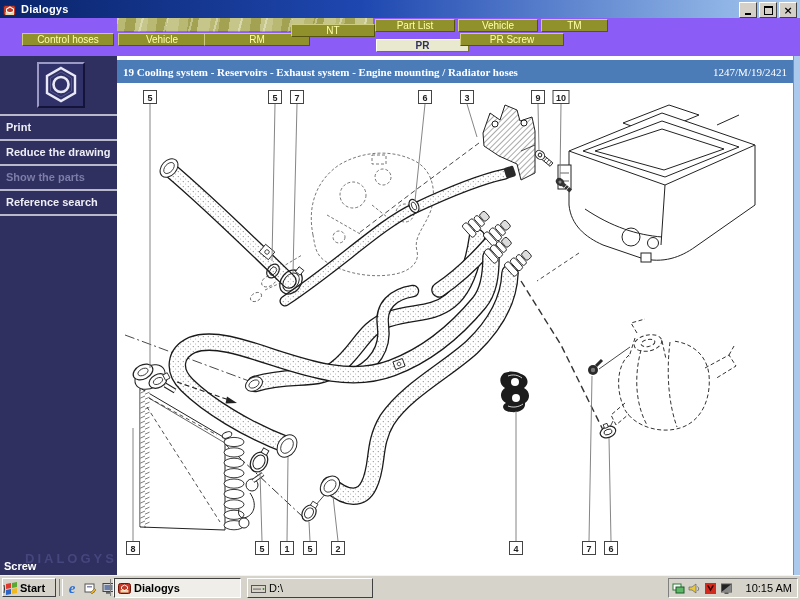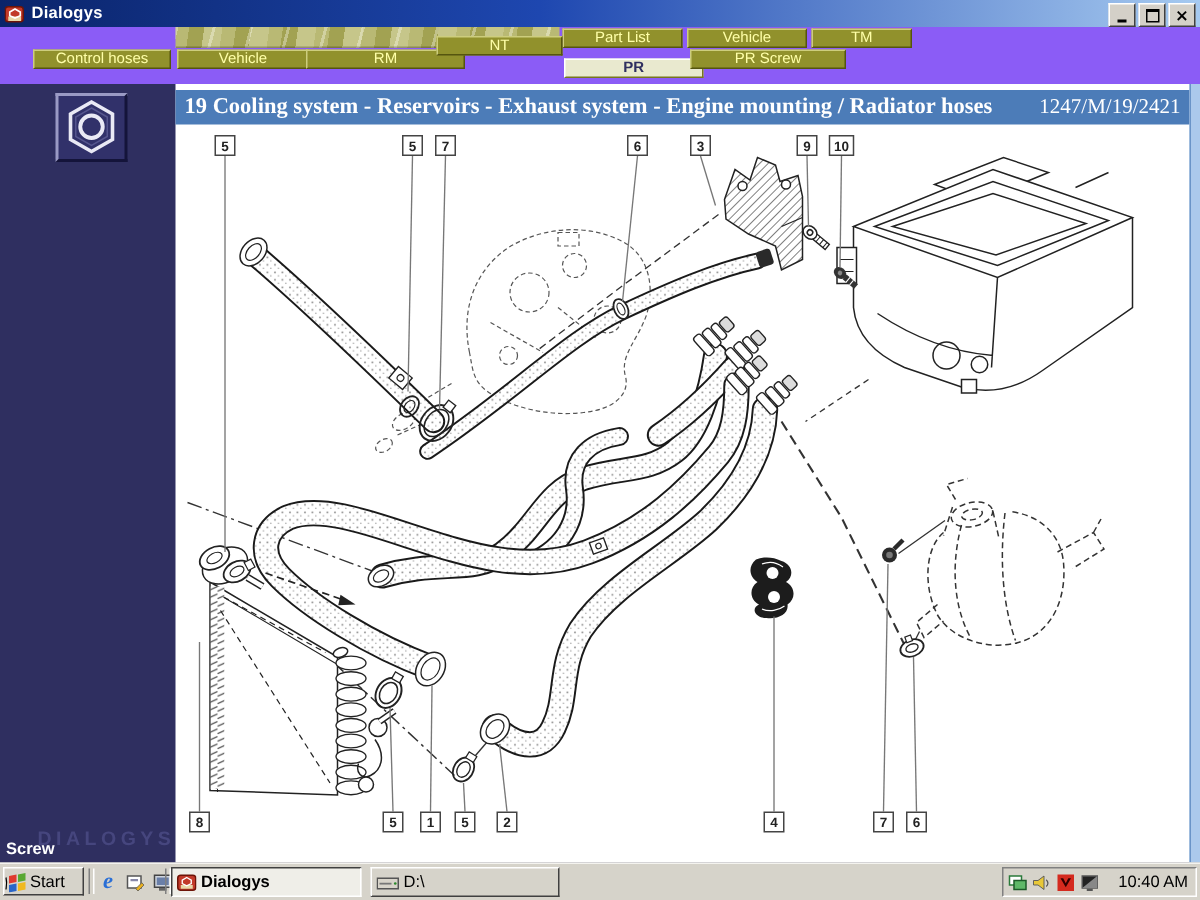--- a/index.html
+++ b/index.html
@@ -45,30 +45,30 @@
     letter-spacing:3px;color:#46467e}
   .helplink{position:absolute;left:4px;top:504px;font-size:11px;font-weight:bold;color:#fff}
 
   
   .main{position:absolute;left:117px;top:56px;width:683px;height:519px;background:#fff}
   .bluestrip{position:absolute;right:0;top:0;width:7px;height:519px;background:#abc9ec;
     border-left:1px solid #6a94c8;box-sizing:border-box}
   .headerbar{position:absolute;left:0;top:4px;width:676px;height:23px;background:#4c7cb8;
     color:#fff;font-family:"Liberation Serif",serif;display:flex;align-items:center;box-sizing:border-box;
     padding:0 6px}
-  .headerbar .htitle{font-size:15px;font-weight:bold;flex:1;white-space:nowrap}
-  .headerbar .href{font-size:14px}
+  .headerbar .htitle{font-size:11px;font-weight:bold;flex:1;white-space:nowrap}
+  .headerbar .href{font-size:11px}
   .drawwrap{position:absolute;left:0;top:29px;width:676px;height:490px}
 
   
   .taskbar{position:absolute;left:0;top:575px;width:800px;height:25px;background:#d6d3ca;
     border-top:1px solid #f4f3ef;box-sizing:border-box}
   .startbtn{position:absolute;left:2px;top:2px;width:54px;height:19px;background:#d6d3ca;
     border:1px solid;border-color:#fff #404040 #404040 #fff;display:flex;align-items:center;
-    font-size:11px;font-weight:normal;color:#000;gap:2px;padding-left:0;box-sizing:border-box}
+    font-size:11px;font-weight:bold;color:#000;gap:2px;padding-left:0;box-sizing:border-box}
   .tbsep{position:absolute;top:3px;width:2px;height:17px;border-left:1px solid #808080;border-right:1px solid #fff}
   .qlicon{position:absolute;top:4px;width:16px;height:16px;display:flex;align-items:center;justify-content:center}
   .taskitem{position:absolute;top:2px;height:20px;border:1px solid;display:flex;align-items:center;
     gap:3px;padding-left:3px;font-size:11px;color:#000;box-sizing:border-box}
   .taskitem.active{background:#efeee8;border-color:#404040 #fff #fff #404040;font-weight:bold}
   .taskitem.idle{background:#d6d3ca;border-color:#fff #404040 #404040 #fff}
   .tray{position:absolute;left:668px;top:2px;width:130px;height:20px;border:1px solid;
     border-color:#808080 #fff #fff #808080;display:flex;align-items:center;box-sizing:border-box}
   .trayicon{width:14px;height:14px;margin-left:2px;display:flex;align-items:center;justify-content:center}
   .clock{margin-left:auto;margin-right:5px;font-size:11px;color:#000}
@@ -111,20 +111,26 @@
   <div class="navbtn" style="left:460px;top:15px;width:104px">PR Screw</div>
 </div>
 
 <div class="sidebar">
   <div class="logo">
     <svg width="44" height="42" viewBox="0 0 44 42">
       <polygon points="22,4 36,12 36,29 22,37 8,29 8,12" fill="none" stroke="#e9e9f5" stroke-width="2.4"></polygon>
       <polygon points="22,8 32.5,14 32.5,27 22,33 11.5,27 11.5,14" fill="none" stroke="#55558e" stroke-width="1"></polygon>
       <circle cx="22" cy="20.5" r="7.5" fill="none" stroke="#e9e9f5" stroke-width="2.6"></circle>
     </svg>
+  </div>
+  <div class="menu">
+    <div class="menuitem">Print</div>
+    <div class="menuitem">Reduce the drawing</div>
+    <div class="menuitem disabled">Show the parts</div>
+    <div class="menuitem">Reference search</div>
   </div>
   <div class="watermark">DIALOGYS</div>
   <div class="helplink">Screw</div>
 </div>
 
 <div class="main">
   <div class="headerbar">
     <div class="htitle">19 Cooling system - Reservoirs - Exhaust system - Engine mounting / Radiator hoses</div>
     <div class="href">1247/M/19/2421</div>
   </div>
@@ -476,15 +482,15 @@
           <polygon points="3,3.5 6.5,9.5 10,3.5 8.2,3.5 6.5,6.8 4.8,3.5" fill="#300"></polygon>
         </svg>
     </div>
     <div class="trayicon">
       <svg width="13" height="13" viewBox="0 0 13 13">
           <rect x="1.5" y="2" width="10" height="8" fill="#222" stroke="#555"></rect>
           <polygon points="1.5,10 11.5,10 11.5,2" fill="#888"></polygon>
           <rect x="4.5" y="10.5" width="4" height="1.5" fill="#555"></rect>
         </svg>
     </div>
-    <div class="clock">10:40 AM</div>
+    <div class="clock">10:15 AM</div>
   </div>
 </div>
 
 </body></html>

